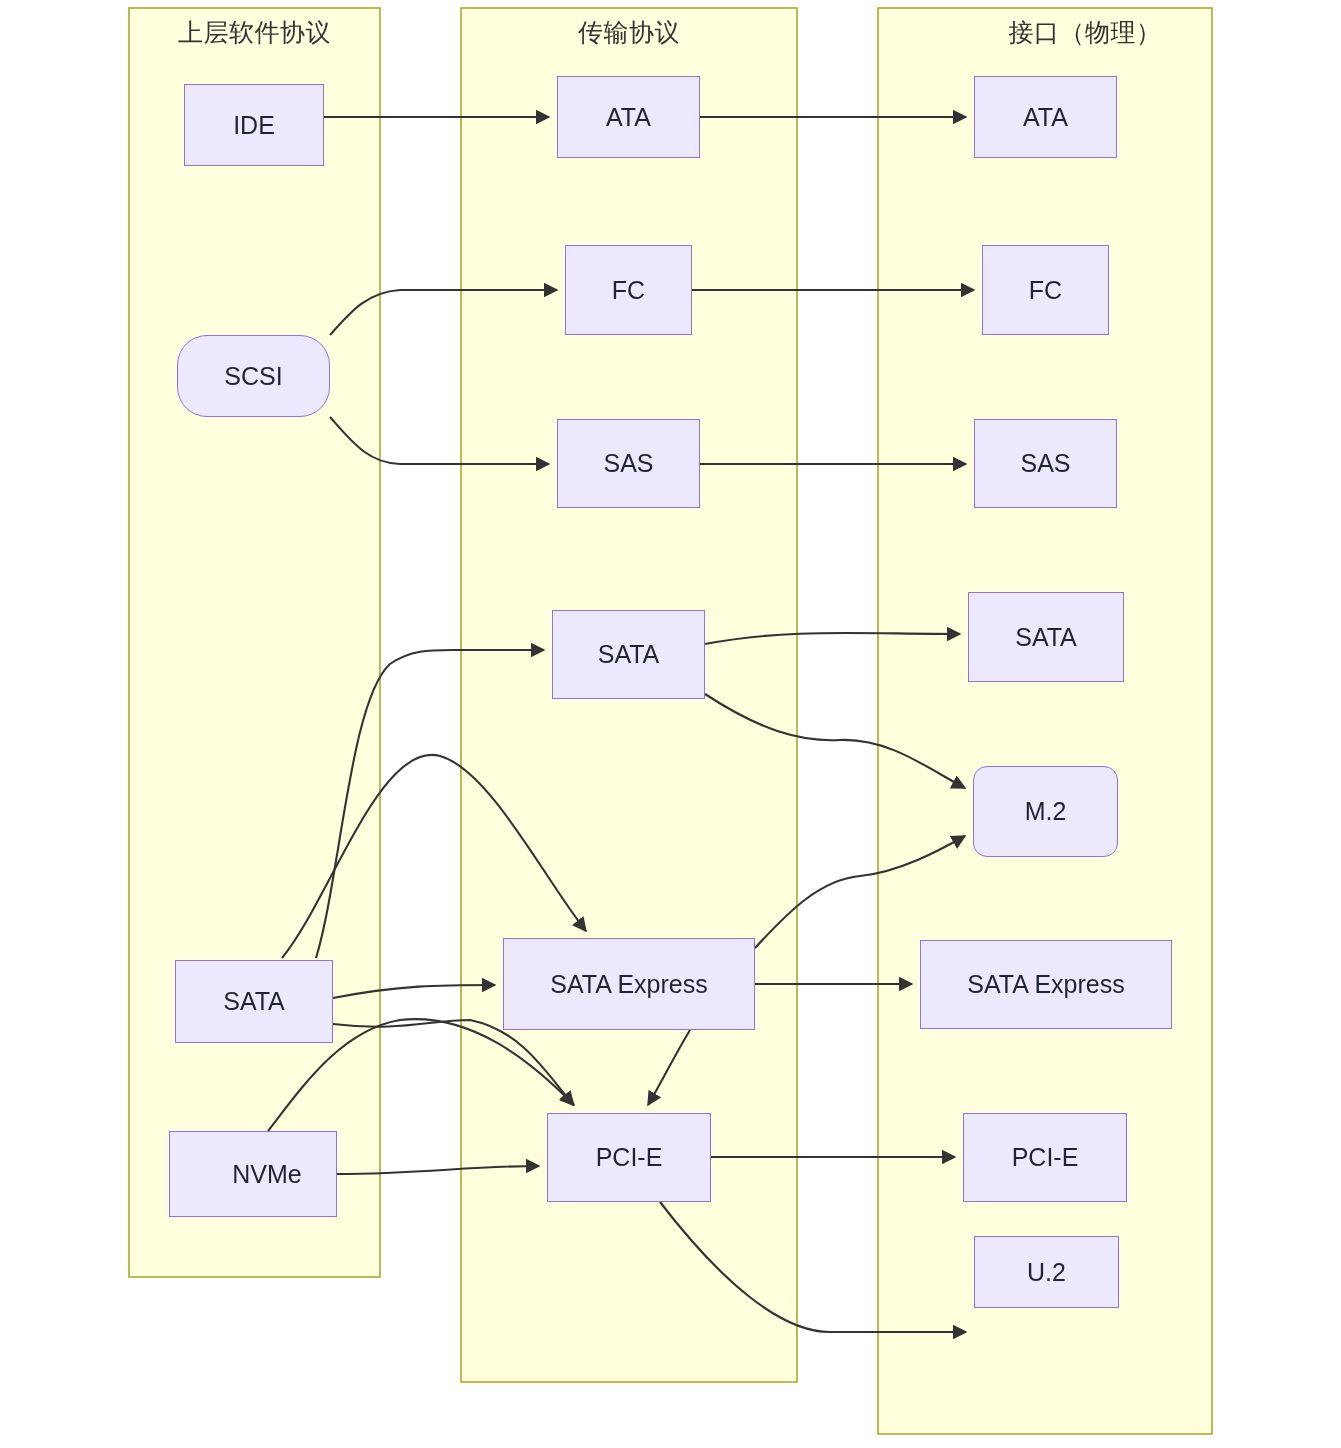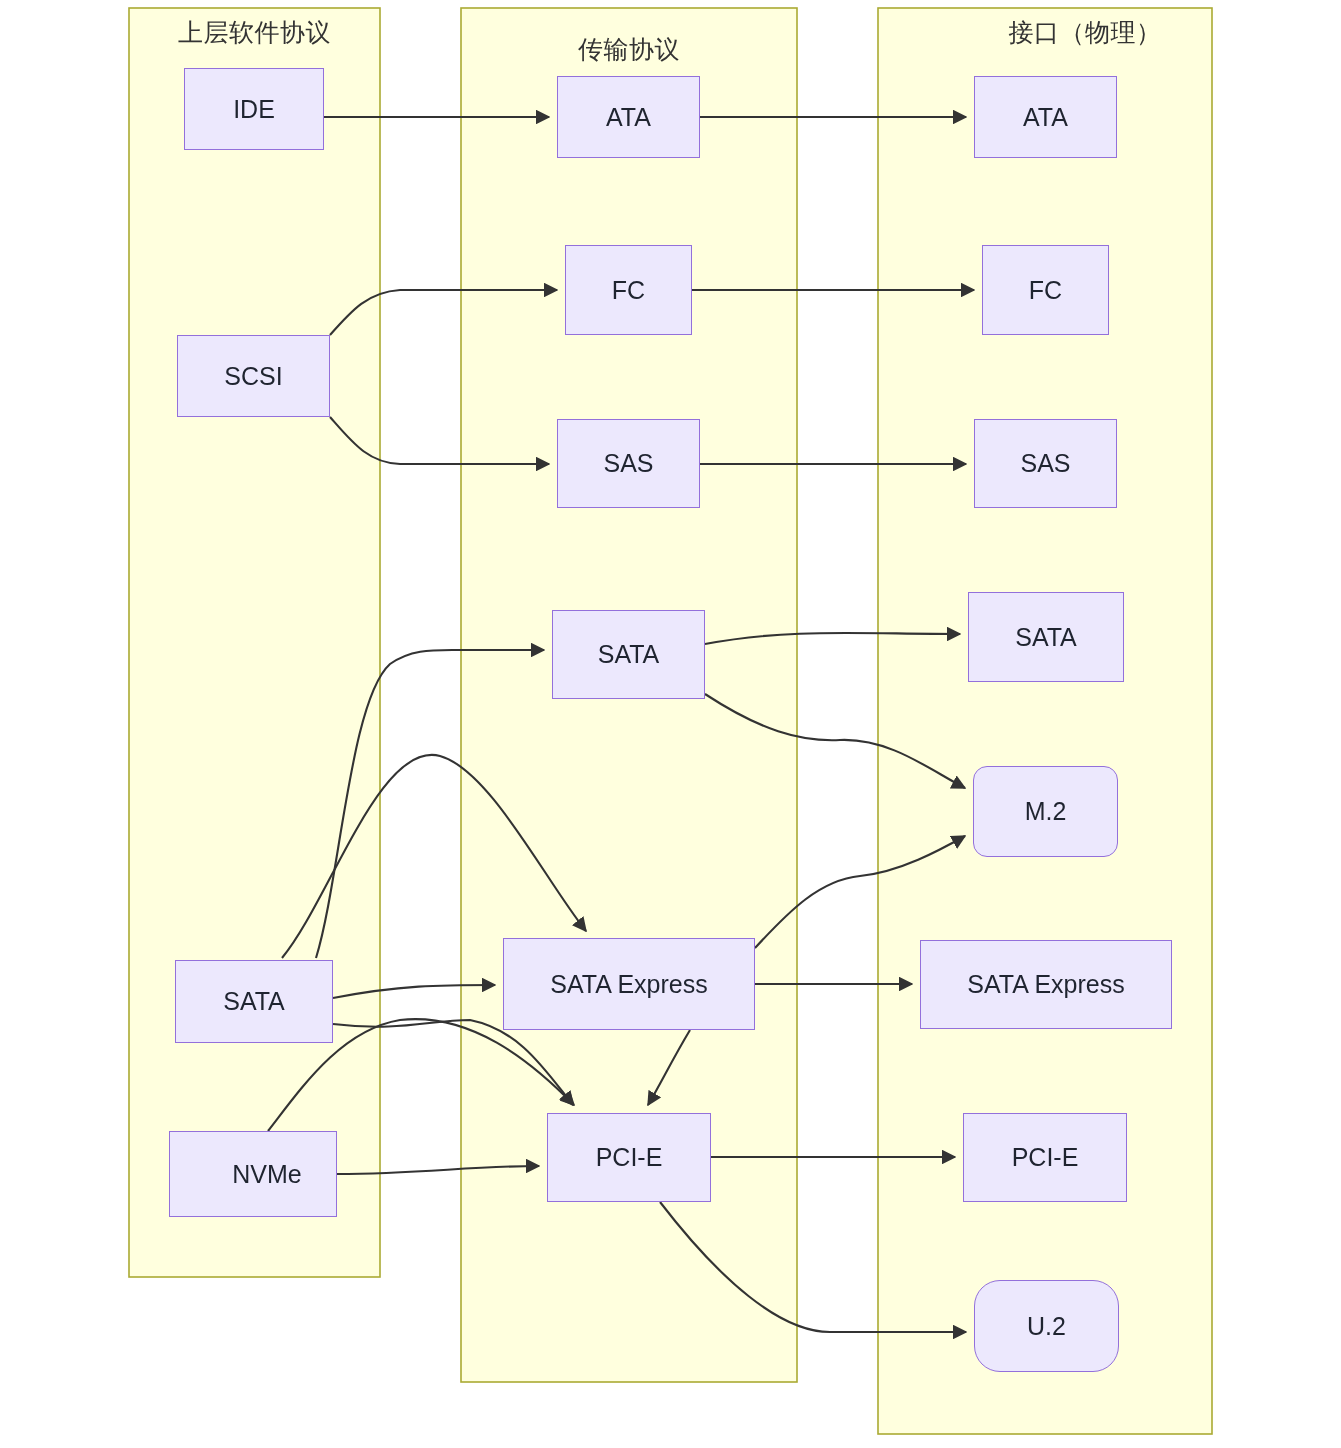--- a/index.html
+++ b/index.html
@@ -68,37 +68,37 @@
 
       <path class="edge" d="M 690 1030 C 672 1060 660 1085 648 1105" marker-end="url(#arrow)"></path>
 
       <path class="edge" d="M 711 1157 L 955 1157" marker-end="url(#arrow)"></path>
 
       <path class="edge" d="M 660 1202 C 720 1280 780 1332 830 1332 L 966 1332" marker-end="url(#arrow)"></path>
     </g>
   </svg>
 
   <div class="cluster-title" style="left:129px;top:20px;width:251px;">上层软件协议</div>
-  <div class="cluster-title" style="left:461px;top:20px;width:336px;margin-top:17px;">传输协议</div>
+  <div class="cluster-title" style="left:461px;top:20px;width:336px;">传输协议</div>
   <div class="cluster-title" style="left:878px;top:20px;width:334px;padding-left:40px;">接口（物理）</div>
 
-  <div class="node" style="left:184px;top:68px;width:140px;height:82px;">IDE</div>
-  <div class="node" style="left:177px;top:335px;width:153px;height:82px;">SCSI</div>
+  <div class="node" style="left:184px;top:84px;width:140px;height:82px;">IDE</div>
+  <div class="node" style="left:177px;top:335px;width:153px;height:82px;border-radius:30px;">SCSI</div>
   <div class="node" style="left:175px;top:960px;width:158px;height:83px;">SATA</div>
   <div class="node" style="left:169px;top:1131px;width:168px;height:86px;padding-left:28px;">NVMe</div>
 
   <div class="node" style="left:557px;top:76px;width:143px;height:82px;">ATA</div>
   <div class="node" style="left:565px;top:245px;width:127px;height:90px;">FC</div>
   <div class="node" style="left:557px;top:419px;width:143px;height:89px;">SAS</div>
   <div class="node" style="left:552px;top:610px;width:153px;height:89px;">SATA</div>
   <div class="node" style="left:503px;top:938px;width:252px;height:92px;">SATA Express</div>
   <div class="node" style="left:547px;top:1113px;width:164px;height:89px;">PCI-E</div>
 
   <div class="node" style="left:974px;top:76px;width:143px;height:82px;">ATA</div>
   <div class="node" style="left:982px;top:245px;width:127px;height:90px;">FC</div>
   <div class="node" style="left:974px;top:419px;width:143px;height:89px;">SAS</div>
   <div class="node" style="left:968px;top:592px;width:156px;height:90px;">SATA</div>
   <div class="node" style="left:973px;top:766px;width:145px;height:91px;border-radius:14px;">M.2</div>
   <div class="node" style="left:920px;top:940px;width:252px;height:89px;">SATA Express</div>
   <div class="node" style="left:963px;top:1113px;width:164px;height:89px;">PCI-E</div>
-  <div class="node" style="left:974px;top:1280px;width:145px;height:92px;border-radius:26px;">U.2</div>
+  <div class="node" style="left:974px;top:1236px;width:145px;height:72px;">U.2</div>
 
 </div>
 
 </body></html>

